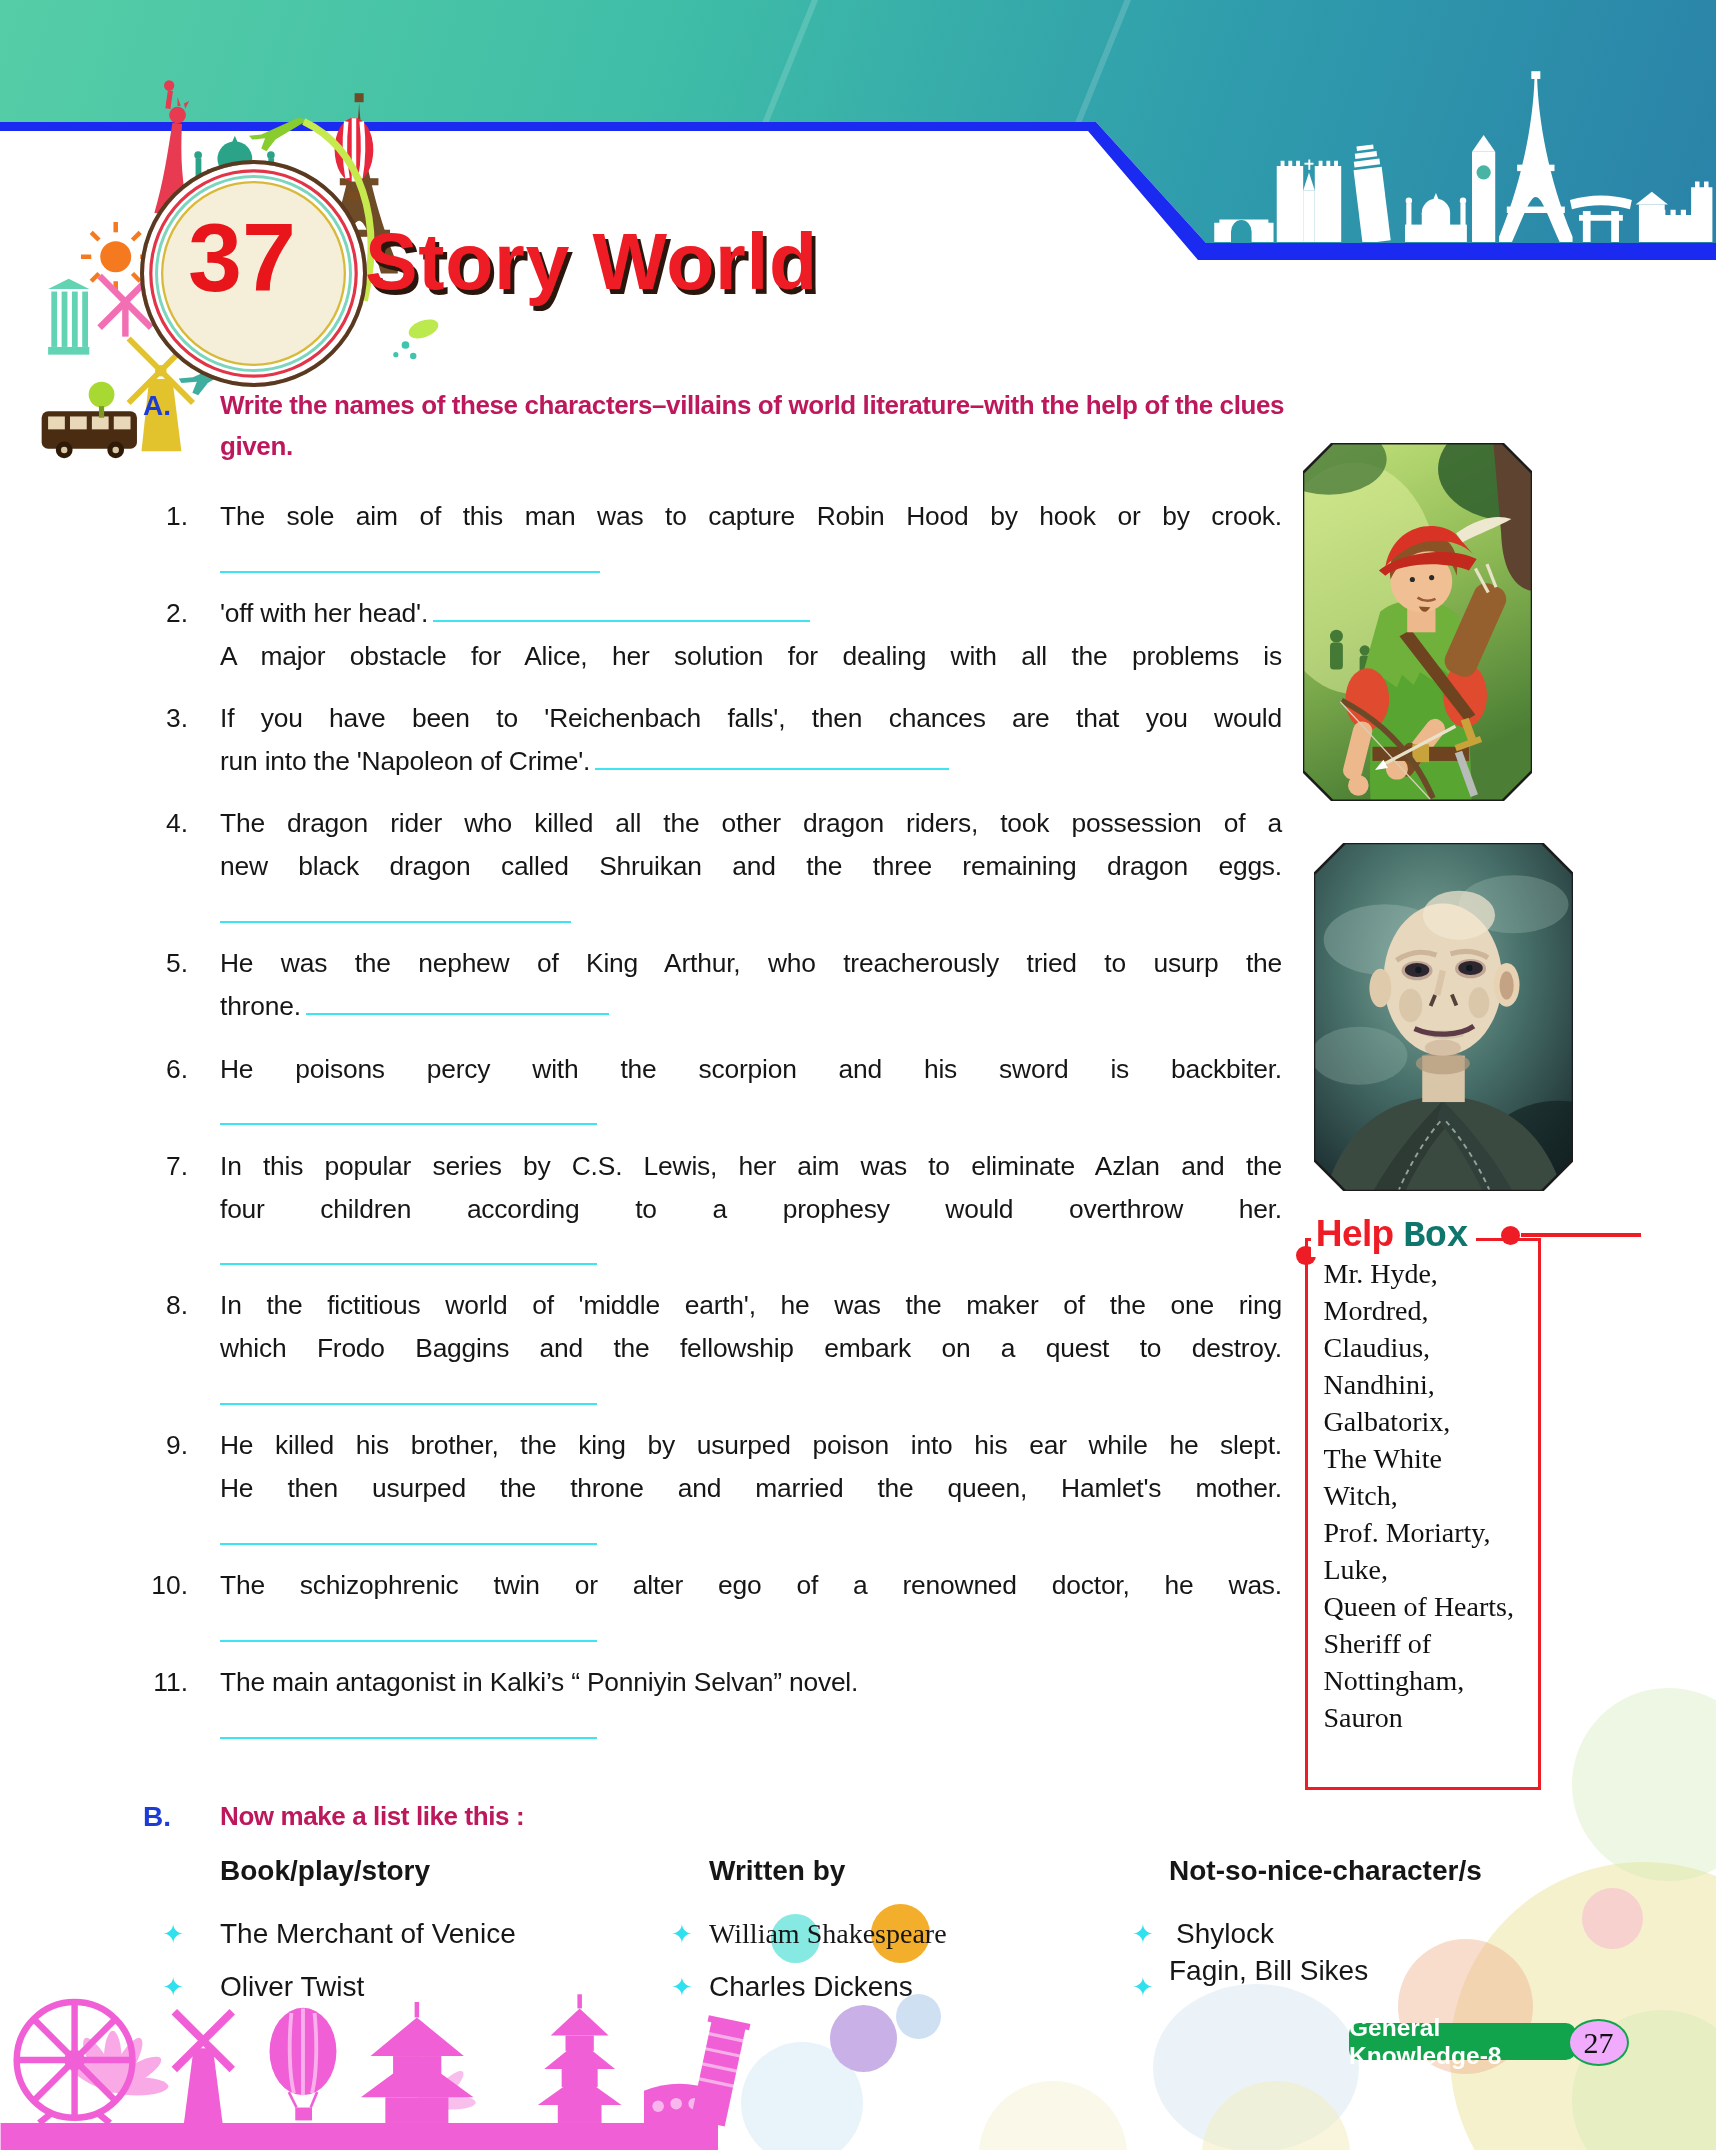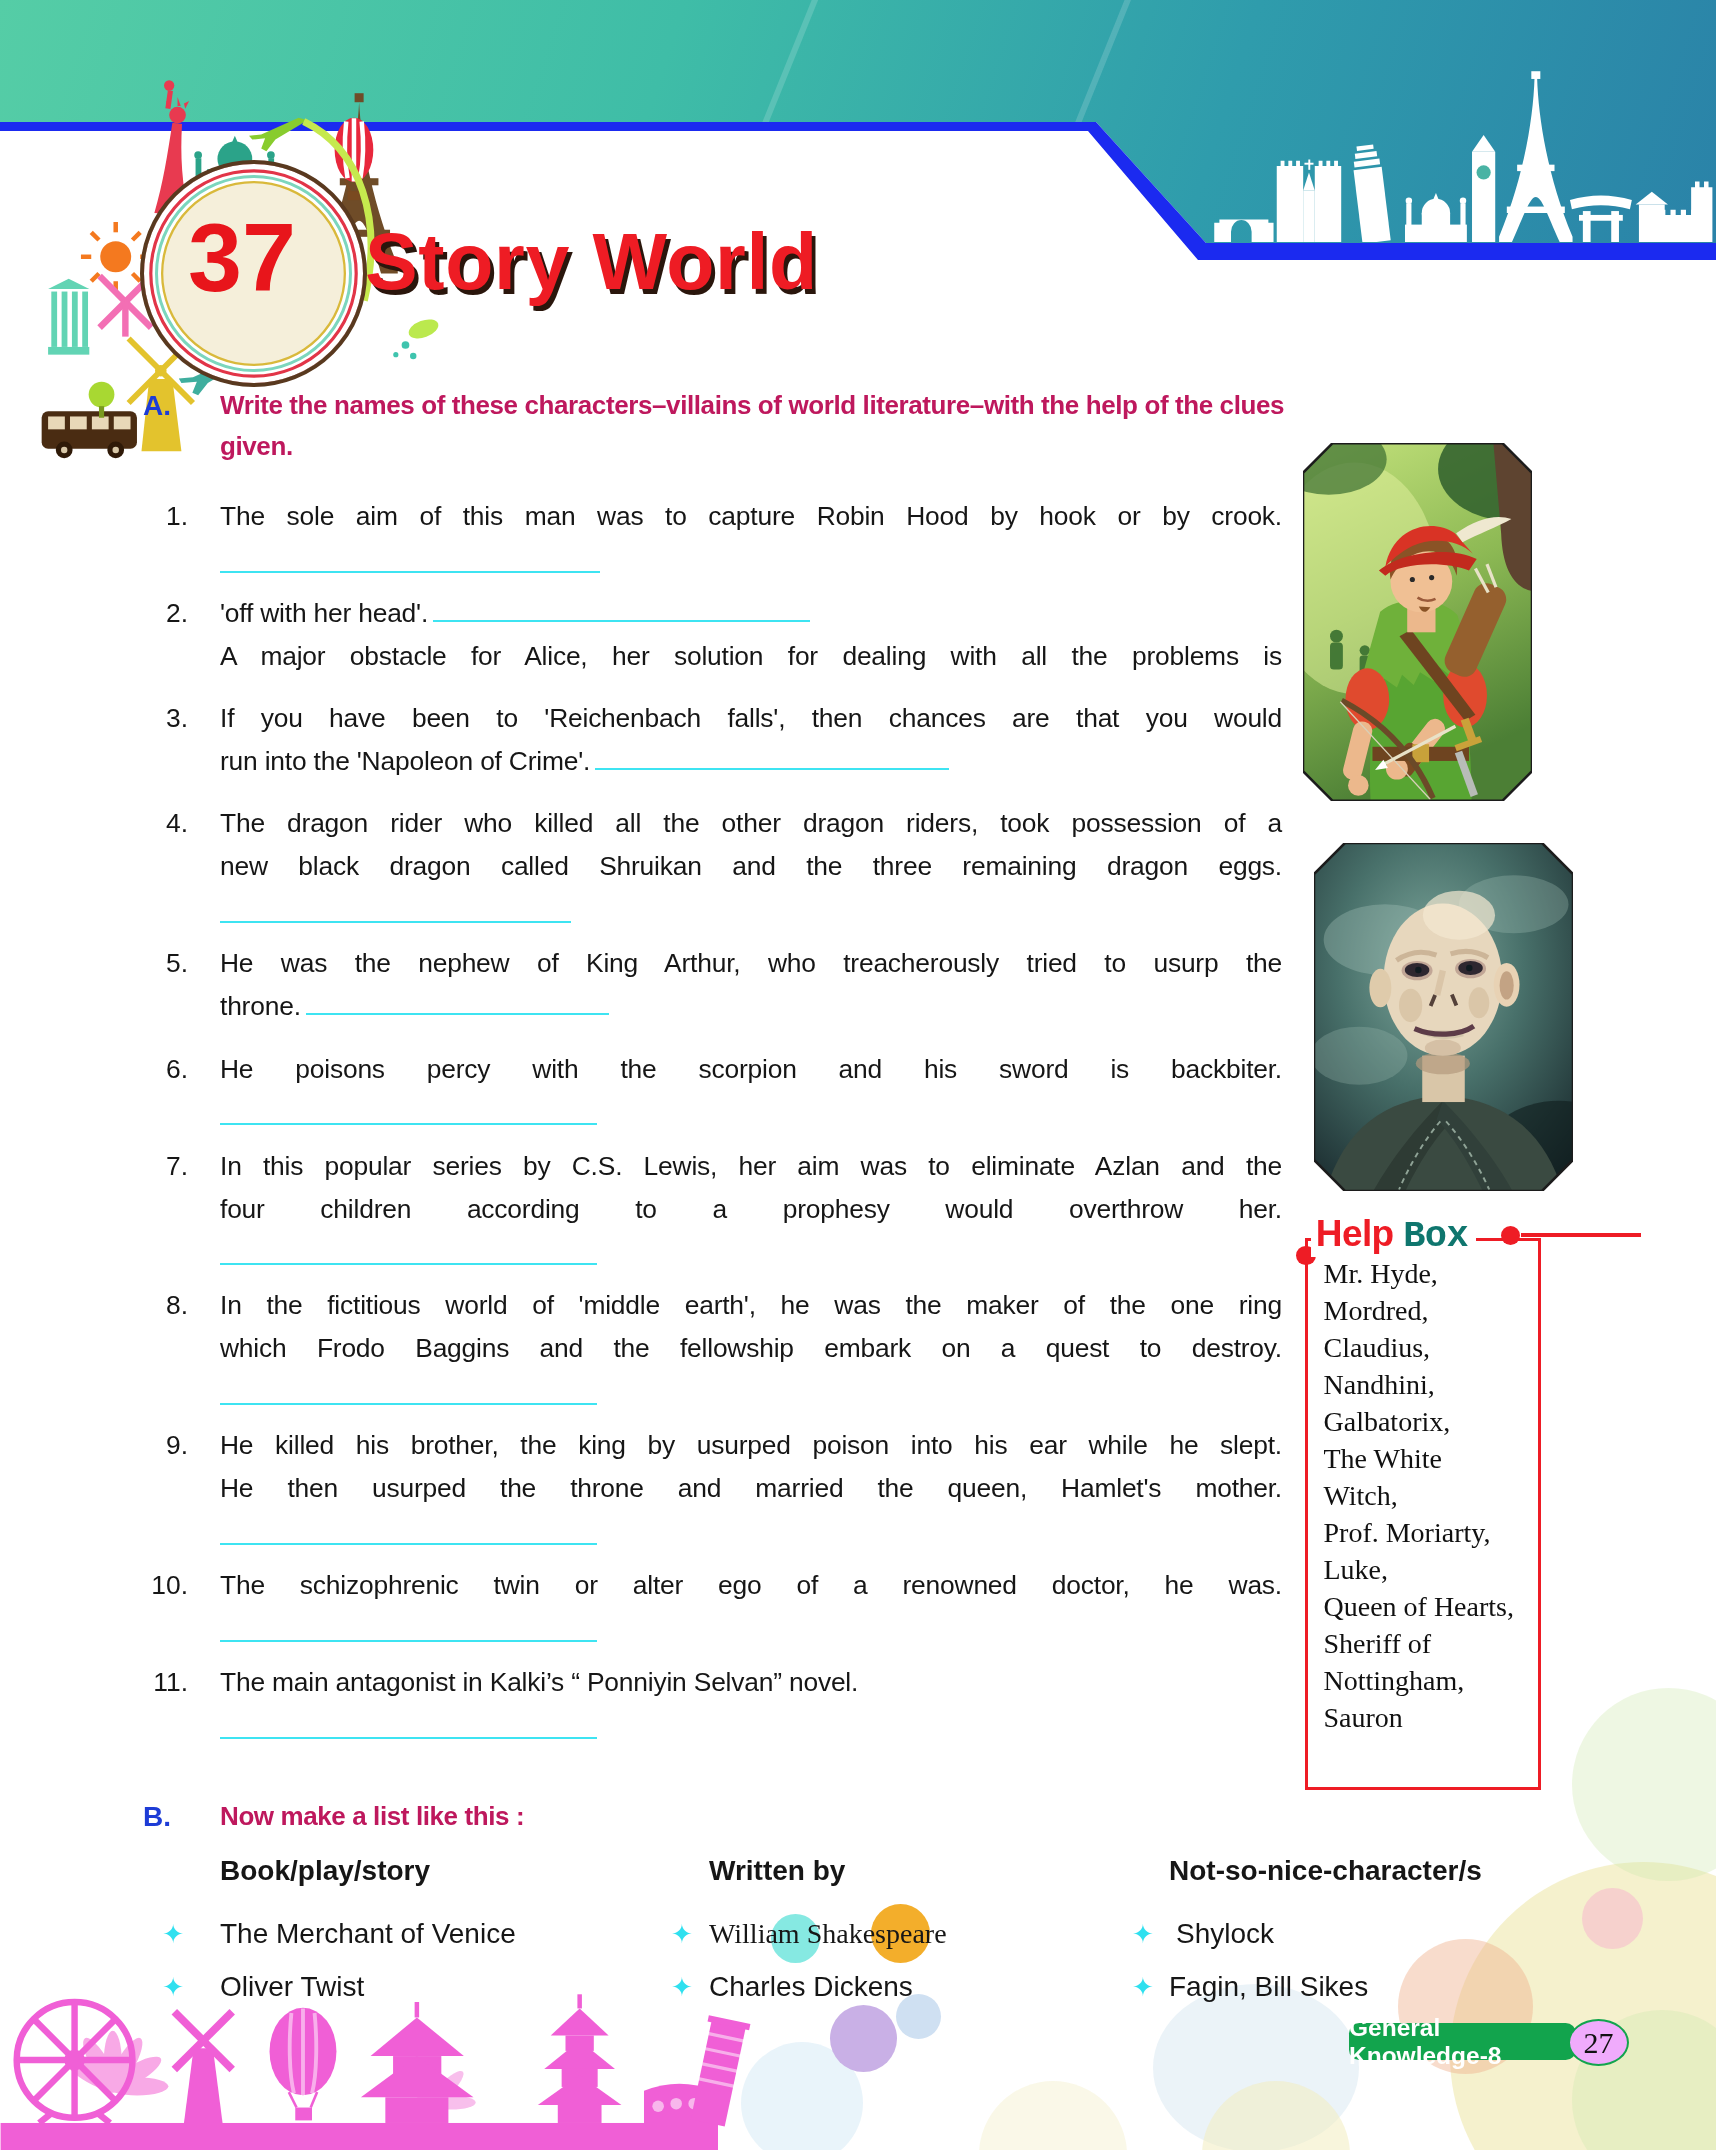--- a/index.html
+++ b/index.html
@@ -499,21 +499,21 @@
     <div class="b-bullet" style="left:528px;top:90px;">✦</div>
     <div class="b-cell" style="left:566px;top:89px;font-family:Liberation Serif, serif;">William Shakespeare</div>
     <div class="b-bullet" style="left:989px;top:90px;">✦</div>
     <div class="b-cell" style="left:1026px;top:89px;margin-left:7px;">Shylock</div>
 
     <div class="b-bullet" style="left:19.3px;top:143px;">✦</div>
     <div class="b-cell" style="left:77px;top:142px;">Oliver Twist</div>
     <div class="b-bullet" style="left:528px;top:143px;">✦</div>
     <div class="b-cell" style="left:566px;top:142px;">Charles Dickens</div>
     <div class="b-bullet" style="left:989px;top:143px;">✦</div>
-    <div class="b-cell" style="left:1026px;top:142px;">Fagin, Bill Sikes</div>
+    <div class="b-cell" style="left:1026px;top:126px;">Fagin, Bill Sikes</div>
   </div>
 
   <div class="pastel" style="left:1450px;top:1862px;width:387px;height:387px;background:#ece39b;opacity:.5;"></div>
   <div class="pastel" style="left:1572px;top:1688px;width:193px;height:193px;background:#cfe9b0;opacity:.35;"></div>
   <div class="pastel" style="left:1582px;top:1888px;width:61px;height:61px;background:#f6c3cd;opacity:.7;"></div>
   <div class="pastel" style="left:1153px;top:1984px;width:206px;height:168px;background:#c5ddeb;opacity:.35;border-radius:50%;"></div>
   <div class="pastel" style="left:1398px;top:1939px;width:135px;height:135px;background:#f0b28e;opacity:.45;"></div>
   <div class="pastel" style="left:1202px;top:2081px;width:148px;height:148px;background:#f2ecc0;opacity:.55;"></div>
   <div class="pastel" style="left:741px;top:2042px;width:122px;height:122px;background:#c7e4f2;opacity:.4;"></div>
   <div class="pastel" style="left:979px;top:2081px;width:148px;height:148px;background:#f7f3d8;opacity:.6;"></div>

